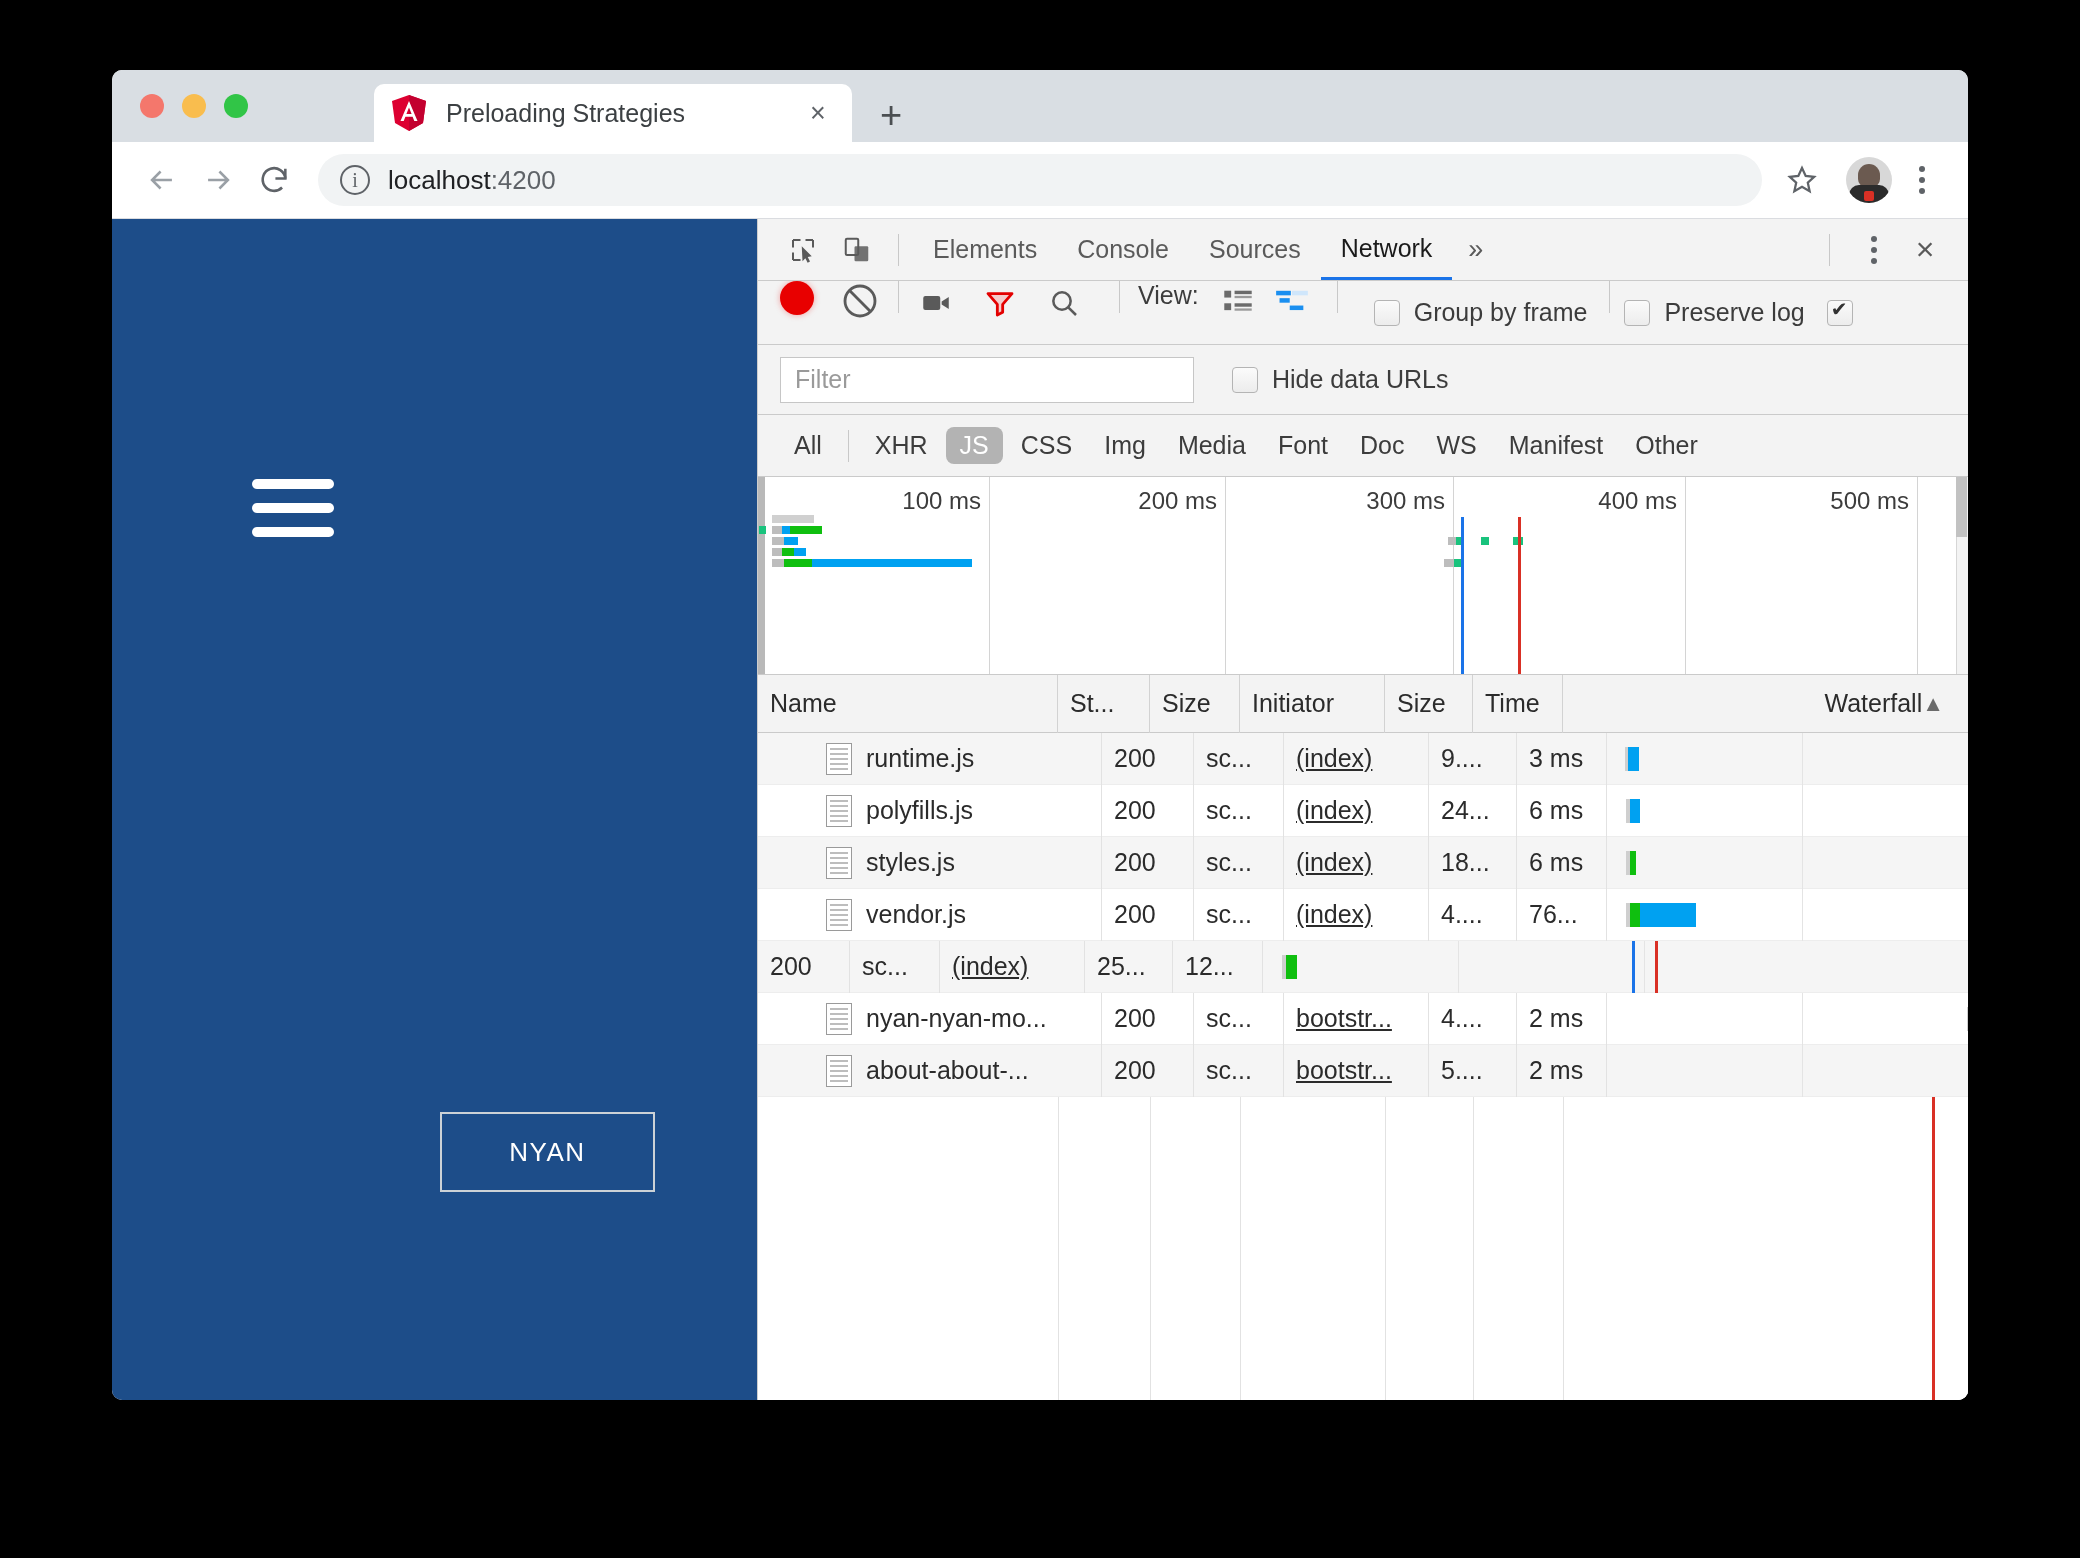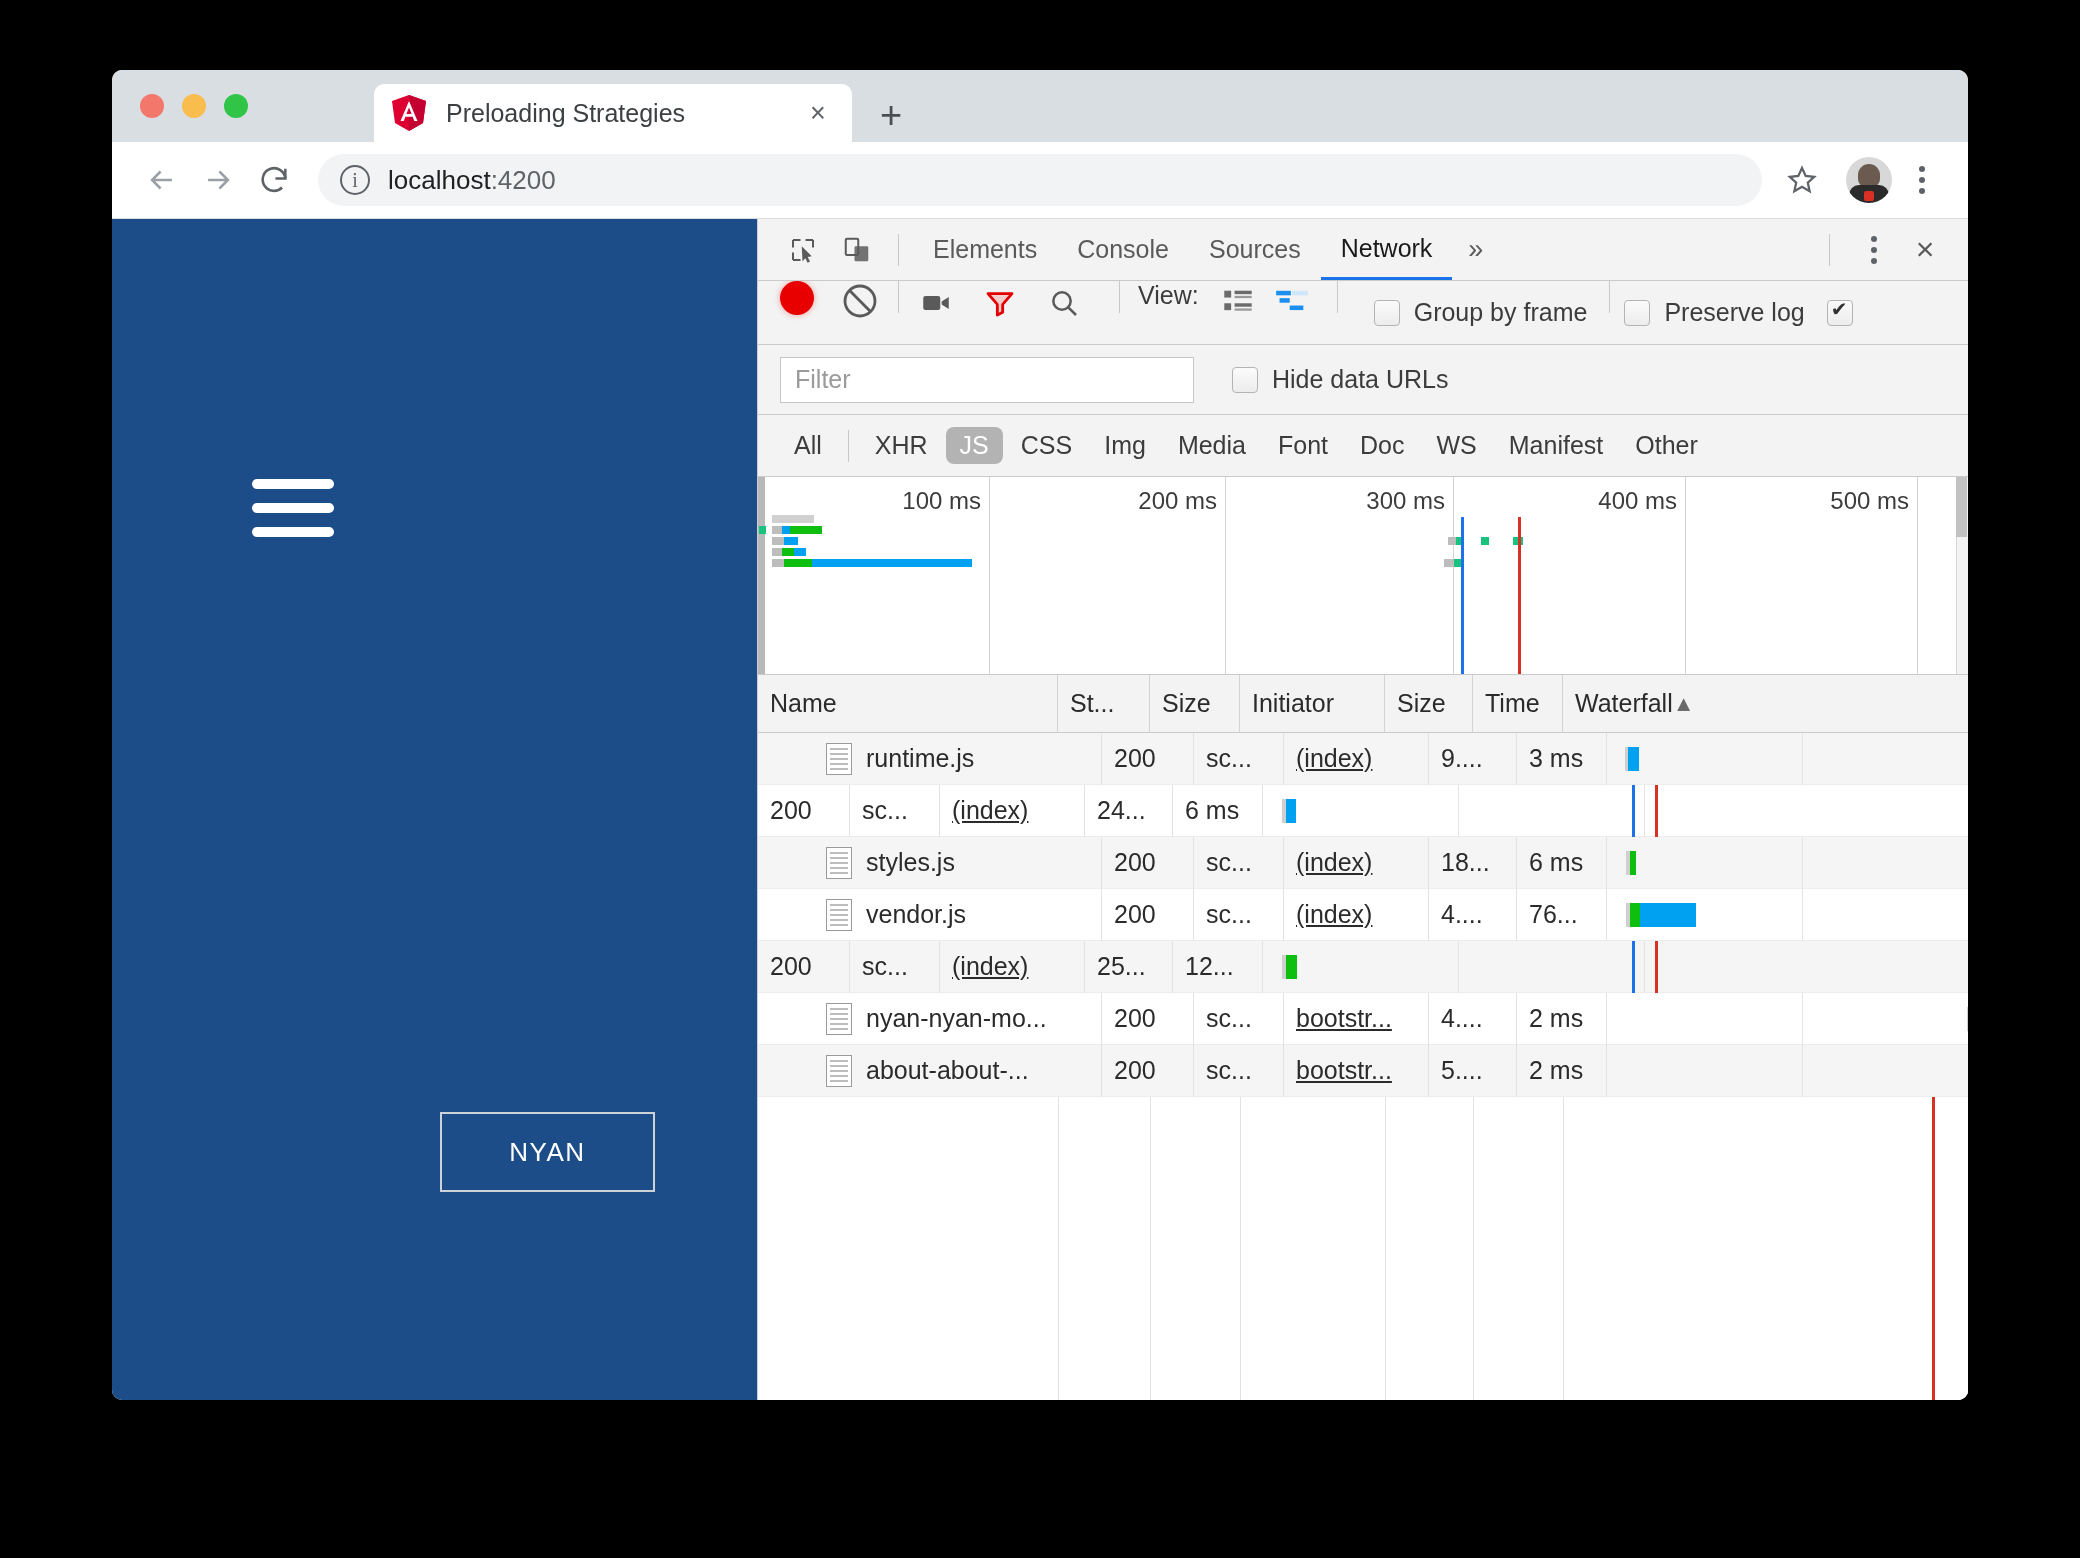--- a/index.html
+++ b/index.html
@@ -331,21 +331,21 @@
     border-bottom: 1px solid #cacaca;
     font-size: 25px; color: #2b2b2b;
   }
   .th {
     height: 58px; display: flex; align-items: center;
     padding-left: 12px;
     border-right: 1px solid #d2d2d2;
     overflow: hidden; white-space: nowrap;
     flex: 0 0 auto;
   }
-  .th.wf { flex: 1; border-right: none; justify-content: flex-start; padding-right: 24px; }
+  .th.wf { flex: 1; border-right: none; justify-content: flex-end; padding-right: 24px; }
   .sort-arrow { font-size: 22px; color: #6b6b6b; }
   .rows { flex: 1; overflow: hidden; position: relative; }
   .row {
     height: 52px;
     display: flex; align-items: center;
     font-size: 25px; color: #2b2b2b;
     border-bottom: 1px solid #ededed;
   }
   .row.odd { background: #f5f5f5; }
   .cell {
@@ -662,20 +662,24 @@
                 <div class="wf-bar" style="left:18px">
                     <span class="wf-seg" style="width:3px;background:#cfcfcf"></span>
                     <span class="wf-seg" style="width:11px;background:#00a1f1"></span>
                   </div>
                 <div class="wf-line" style="left:369px;background:#1a73e8"></div>
                 <div class="wf-line" style="left:392px;background:#d93025"></div>
               </div>
             </div>
 
             <div class="row">
+              <div class="cell name" style="width:300px">
+                <span class="doc-icon"></span>
+                <span>polyfills.js</span>
+              </div>
               <div class="cell" style="width:92px">200</div>
               <div class="cell" style="width:90px">sc...</div>
               <div class="cell" style="width:145px">
                   <span class="init-link">(index)</span>
                 </div>
               <div class="cell" style="width:88px">24...</div>
               <div class="cell" style="width:90px">6 ms</div>
               <div class="cell wf">
                 <div class="wf-col" style="left:0;width:196px"></div>
                 <div class="wf-col" style="left:196px;width:186px"></div>

